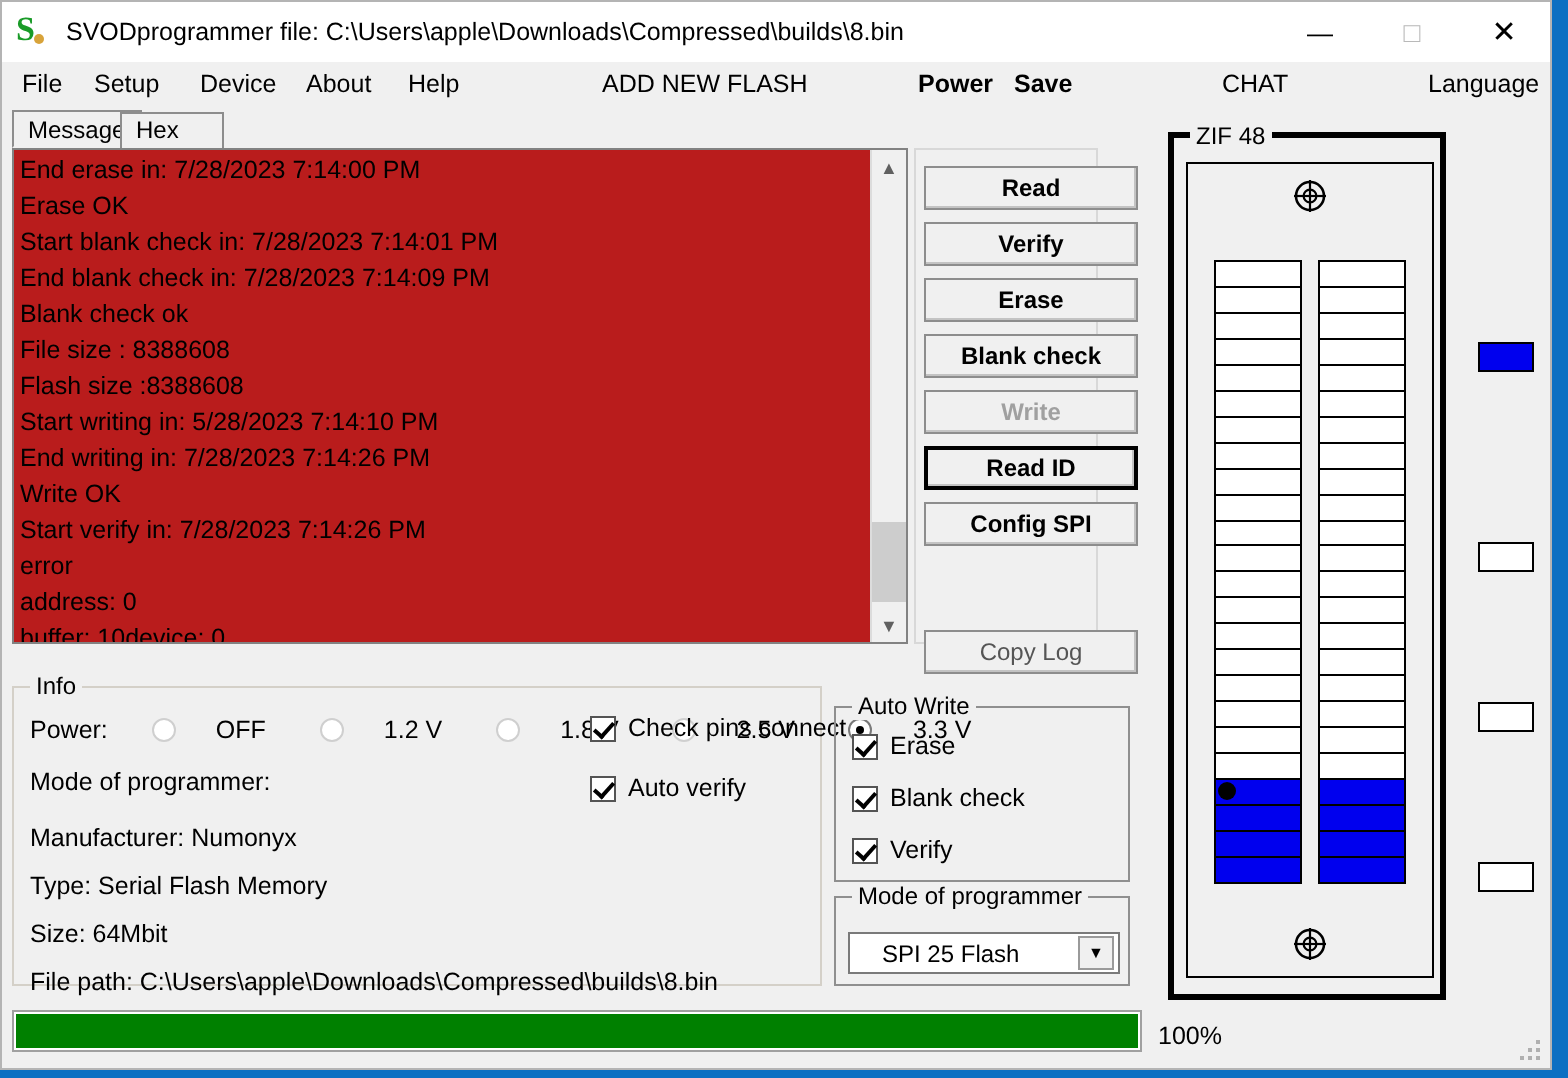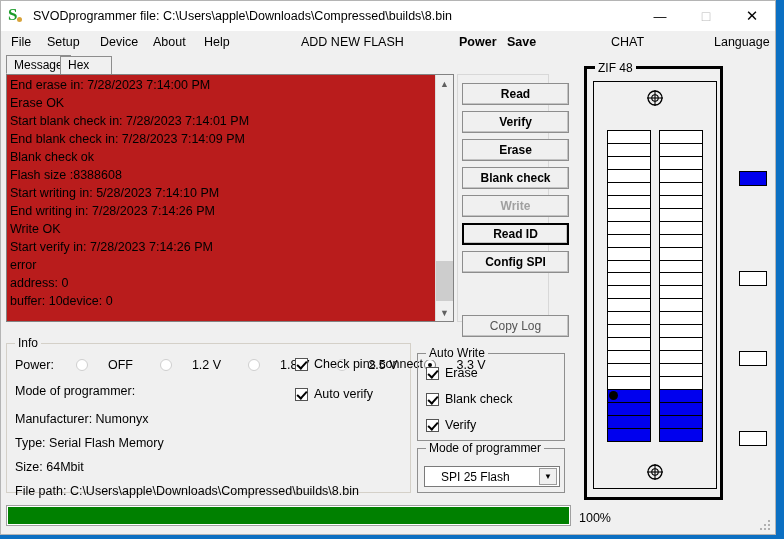--- a/index.html
+++ b/index.html
@@ -255,20 +255,21 @@
     <div class="tab" style="left:54px">Hex Viewer</div>
   </div>
 
   <div id="msglist">
     <div id="msgitems">
         <div class="msgline">End erase in: 7/28/2023 7:14:00 PM</div>
         <div class="msgline">Erase OK</div>
         <div class="msgline">Start blank check in: 7/28/2023 7:14:01 PM</div>
         <div class="msgline">End blank check in: 7/28/2023 7:14:09 PM</div>
         <div class="msgline">Blank check ok</div>
+        <div class="msgline">File size : 8388608</div>
         <div class="msgline">Flash size :8388608</div>
         <div class="msgline">Start writing in: 5/28/2023 7:14:10 PM</div>
         <div class="msgline">End writing in: 7/28/2023 7:14:26 PM</div>
         <div class="msgline">Write OK</div>
         <div class="msgline">Start verify in: 7/28/2023 7:14:26 PM</div>
         <div class="msgline">error</div>
         <div class="msgline">address: 0</div>
         <div class="msgline">buffer: 10device: 0</div>
       </div>
     <div id="msgscroll">

